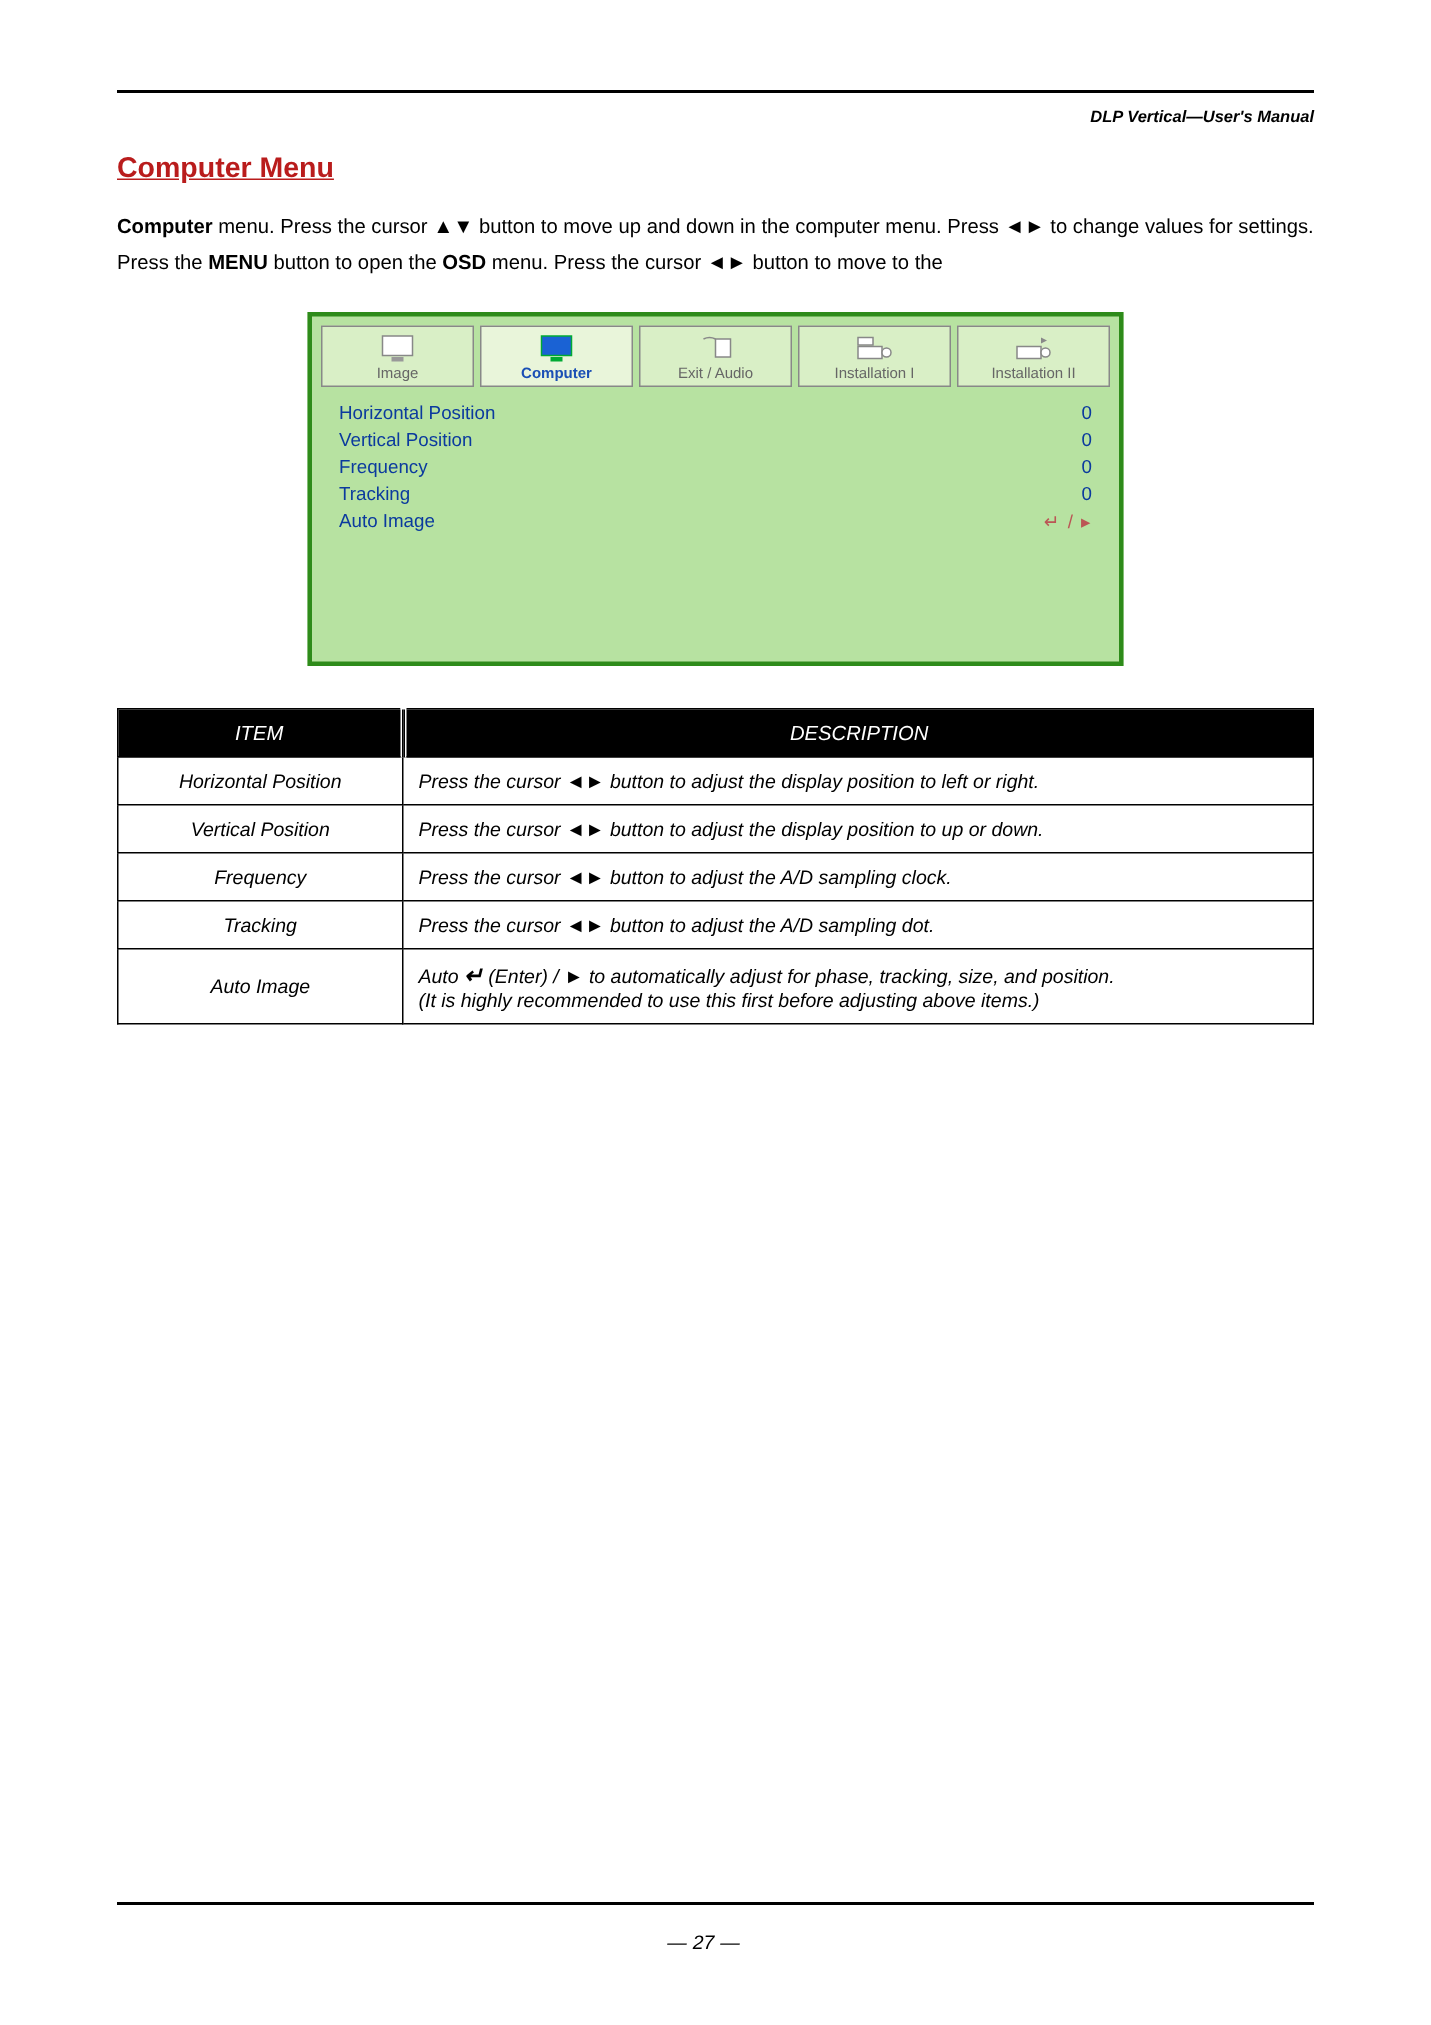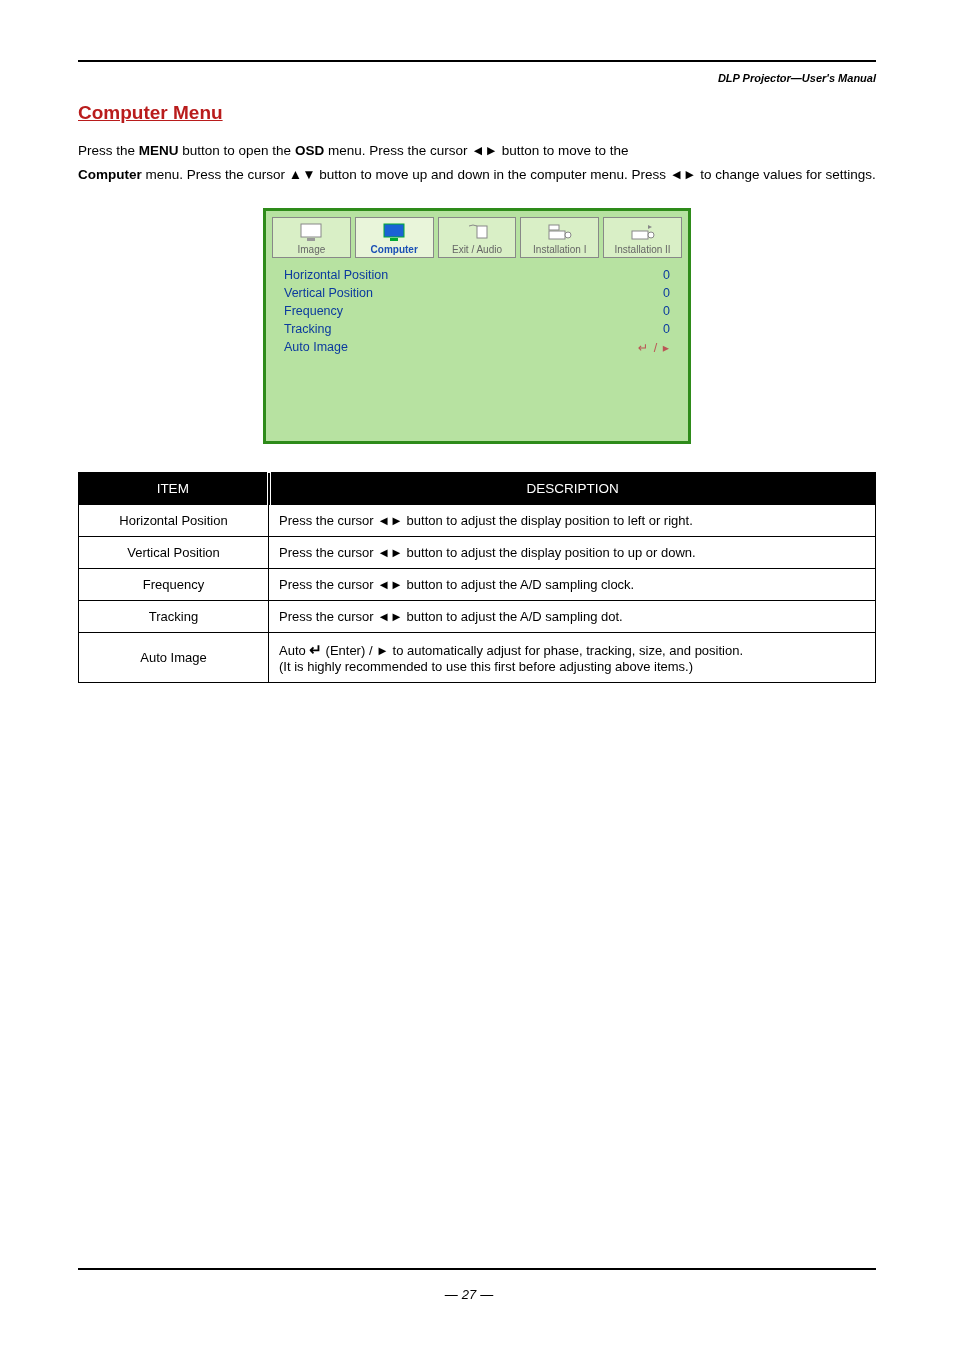--- a/index.html
+++ b/index.html
@@ -25,21 +25,21 @@
     font-weight: bold;
     color: #b91c1c;
     text-decoration: underline;
     margin-bottom: 18px;
   }
   p.instr { font-size: 13.5px; margin-bottom: 6px; line-height: 1.35; }
   .bold { font-weight: bold; }
 
   
   .osd {
-    width: 428px;
+    width: 544px;
     margin: 24px auto 28px auto;
     background: #b7e2a1;
     border: 3px solid #2e8b1a;
     padding-bottom: 4px;
   }
   .osd-tabs {
     display: flex;
     gap: 4px;
     padding: 6px 6px 0 6px;
   }
@@ -72,20 +72,21 @@
   }
   .osd-footer .seg { padding: 0 14px; border-right: 1px solid #a7d19b; }
   .osd-footer .seg:last-child { border-right: none; padding-right: 0; margin-left: auto; }
   .osd-footer .tri { font-size: 11px; letter-spacing: -1px; }
 
   
   table.items {
     width: 100%;
     border-collapse: collapse;
     margin-top: 10px;
+    font-style: italic;
   }
   table.items th, table.items td {
     border: 1px solid #000;
     padding: 8px 10px;
     font-size: 13px;
     vertical-align: middle;
   }
   table.items thead th {
     background: #000;
     color: #fff;
@@ -107,29 +108,29 @@
     font-style: italic;
   }
   .page-num::before { content: "—"; margin-right: 4px; }
   .page-num::after { content: "—"; margin-left: 4px; }
 </style>
 </head>
 <body>
 
 <div class="page">
   <div class="hr-top"></div>
-  <div class="title-right">DLP Projector—User's Manual</div>
+  <div class="title-right">DLP Vertical—User's Manual</div>
 
   <h2 class="section">Computer Menu</h2>
 
+  <p class="instr">
+    <span class="bold">Computer</span><span> menu. Press the cursor ▲▼ button to move up and down in the computer menu. Press ◄► to change values for settings.</span>
+  </p>
   <p class="instr">
     <span>Press the </span><span class="bold">MENU</span><span> button to open the </span><span class="bold">OSD</span><span> menu. Press the cursor ◄► button to move to the </span>
-  </p>
-  <p class="instr">
-    <span class="bold">Computer</span><span> menu. Press the cursor ▲▼ button to move up and down in the computer menu. Press ◄► to change values for settings.</span>
   </p>
 
   <div class="osd">
     <div class="osd-tabs">
       <div class="osd-tab">
         <svg class="ticon" width="28" height="20">
             <rect x="4" y="2" width="20" height="13" fill="#fff" stroke="#888"></rect>
             <rect x="10" y="16" width="8" height="3" fill="#999"></rect>
           </svg>
         <span class="tlabel">Image</span>

